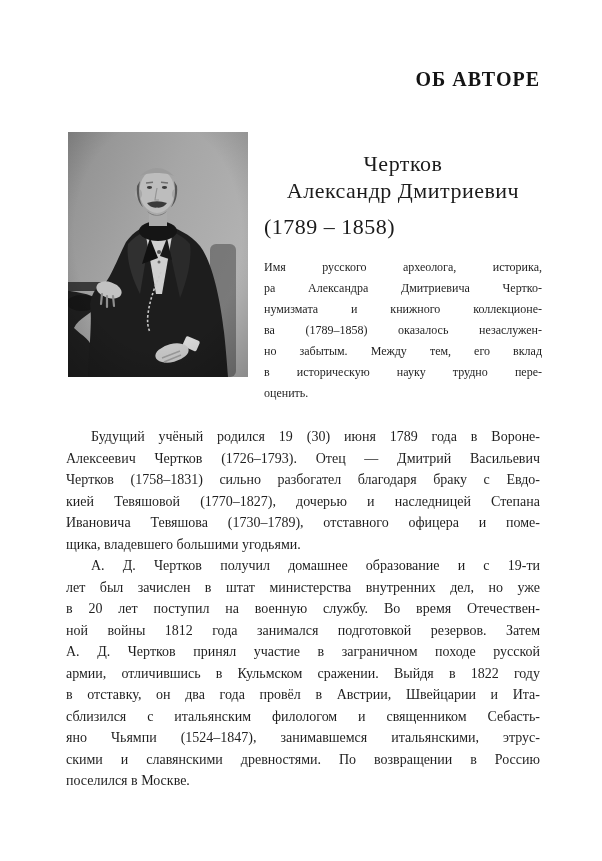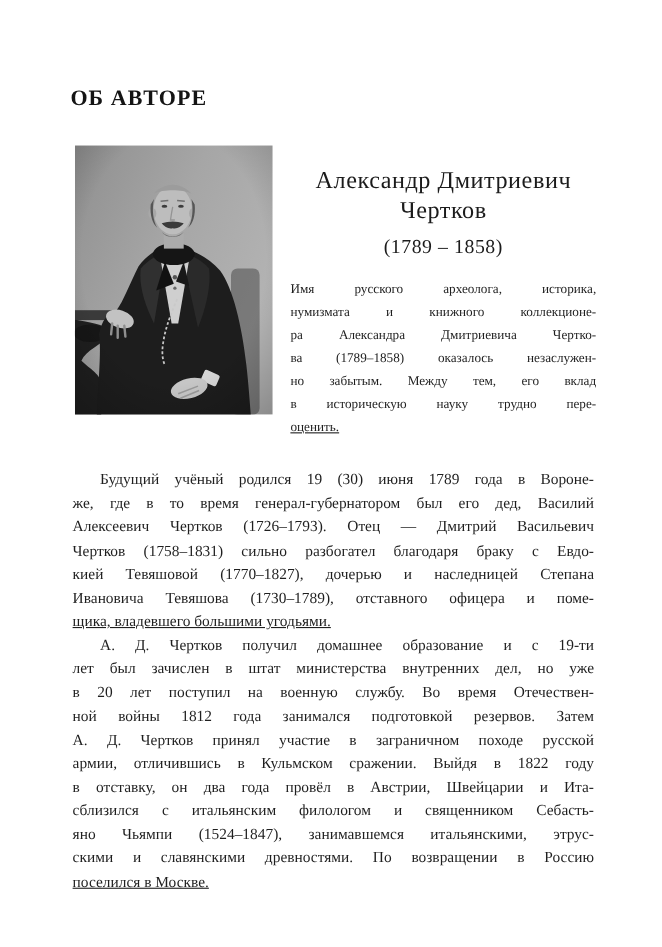--- a/index.html
+++ b/index.html
@@ -11,24 +11,24 @@
     position: relative;
     width: 602px;
     height: 861px;
     background: #ffffff;
     color: #1f1f1f;
     font-family: "Liberation Serif", "DejaVu Serif", serif;
     overflow: hidden;
   }
   .page-header {
     position: absolute;
-    top: 78px;
+    top: 68px;
     left: 64px;
     width: 476px;
-    text-align: left;
+    text-align: right;
     font-size: 20px;
     font-weight: bold;
     letter-spacing: 1px;
     color: #141414;
   }
   .portrait-frame {
     position: absolute;
     left: 68px;
     top: 132px;
     width: 180px;
@@ -43,22 +43,21 @@
     width: 278px;
   }
   .author-name {
     text-align: center;
     font-size: 22px;
     line-height: 27px;
     letter-spacing: 0.5px;
     color: #1b1b1b;
   }
   .author-years {
-    text-align: center;
-    font-size: 18px;
+    font-size: 22px;
     letter-spacing: 0.5px;
     margin-top: 10px;
     color: #1b1b1b;
   }
   .intro-text {
     margin-top: 17px;
     font-size: 12px;
     line-height: 21px;
     word-spacing: 1px;
   }
@@ -71,21 +70,20 @@
     line-height: 21.5px;
     margin-top: 24px;
   }
   .tline {
     text-align: justify;
     text-align-last: justify;
     white-space: normal;
   }
   .tline-last {
     text-align-last: left;
-    text-decoration: underline;
   }
   .tline-indent {
     text-indent: 25px;
   }
 </style>
 </head>
 <body>
 
 <div class="page">
 
@@ -167,39 +165,38 @@
         <ellipse cx="104" cy="221" rx="17" ry="9" fill="#c6c6c6" transform="rotate(-14 104 221)"></ellipse>
         <path d="M94,226 L112,219 M96,230 L113,223" stroke="#9a9a9a" stroke-width="1.4"></path>
       </g>
 
       <rect x="0" y="0" width="180" height="245" fill="url(#vignette)"></rect>
     </svg>
   </div>
 
   <div class="right-col">
     <div class="author-name">
+      <div>Чертков</div>
       <div>Александр Дмитриевич</div>
-      <div>Чертков</div>
     </div>
     <div class="author-years">(1789 – 1858)</div>
     <div class="intro-text">
         <div class="tline">Имя русского археолога, историка,</div>
+        <div class="tline">ра Александра Дмитриевича Чертко-</div>
         <div class="tline">нумизмата и книжного коллекционе-</div>
-        <div class="tline">ра Александра Дмитриевича Чертко-</div>
         <div class="tline">ва (1789–1858) оказалось незаслужен-</div>
         <div class="tline">но забытым. Между тем, его вклад</div>
         <div class="tline">в историческую науку трудно пере-</div>
         <div class="tline tline-last">оценить.</div>
       </div>
   </div>
 
   <div class="body-text">
     <div>
         <div class="tline tline-indent">Будущий учёный родился 19 (30) июня 1789 года в Вороне-</div>
-        <div class="tline">же, где в то время генерал-губернатором был его дед, Василий</div>
         <div class="tline">Алексеевич Чертков (1726–1793). Отец — Дмитрий Васильевич</div>
         <div class="tline">Чертков (1758–1831) сильно разбогател благодаря браку с Евдо-</div>
         <div class="tline">кией Тевяшовой (1770–1827), дочерью и наследницей Степана</div>
         <div class="tline">Ивановича Тевяшова (1730–1789), отставного офицера и поме-</div>
         <div class="tline tline-last">щика, владевшего большими угодьями.</div>
       </div>
     <div>
         <div class="tline tline-indent">А. Д. Чертков получил домашнее образование и с 19-ти</div>
         <div class="tline">лет был зачислен в штат министерства внутренних дел, но уже</div>
         <div class="tline">в 20 лет поступил на военную службу. Во время Отечествен-</div>

